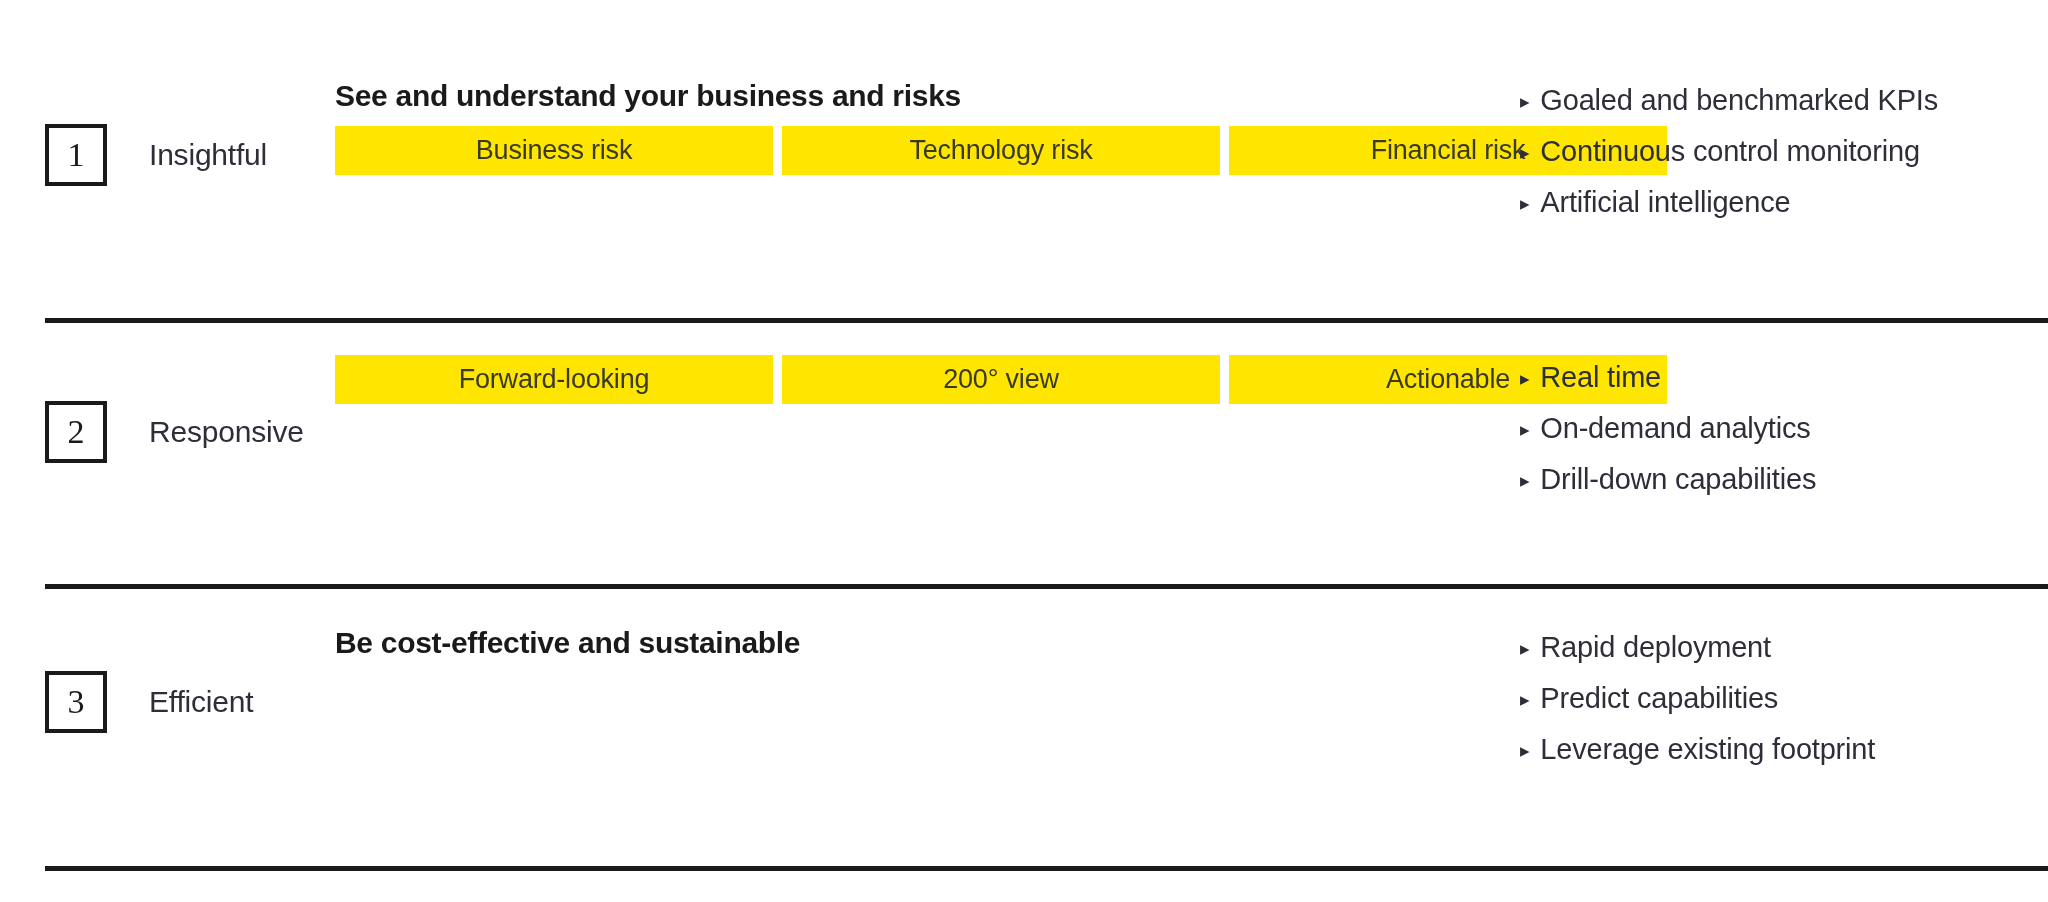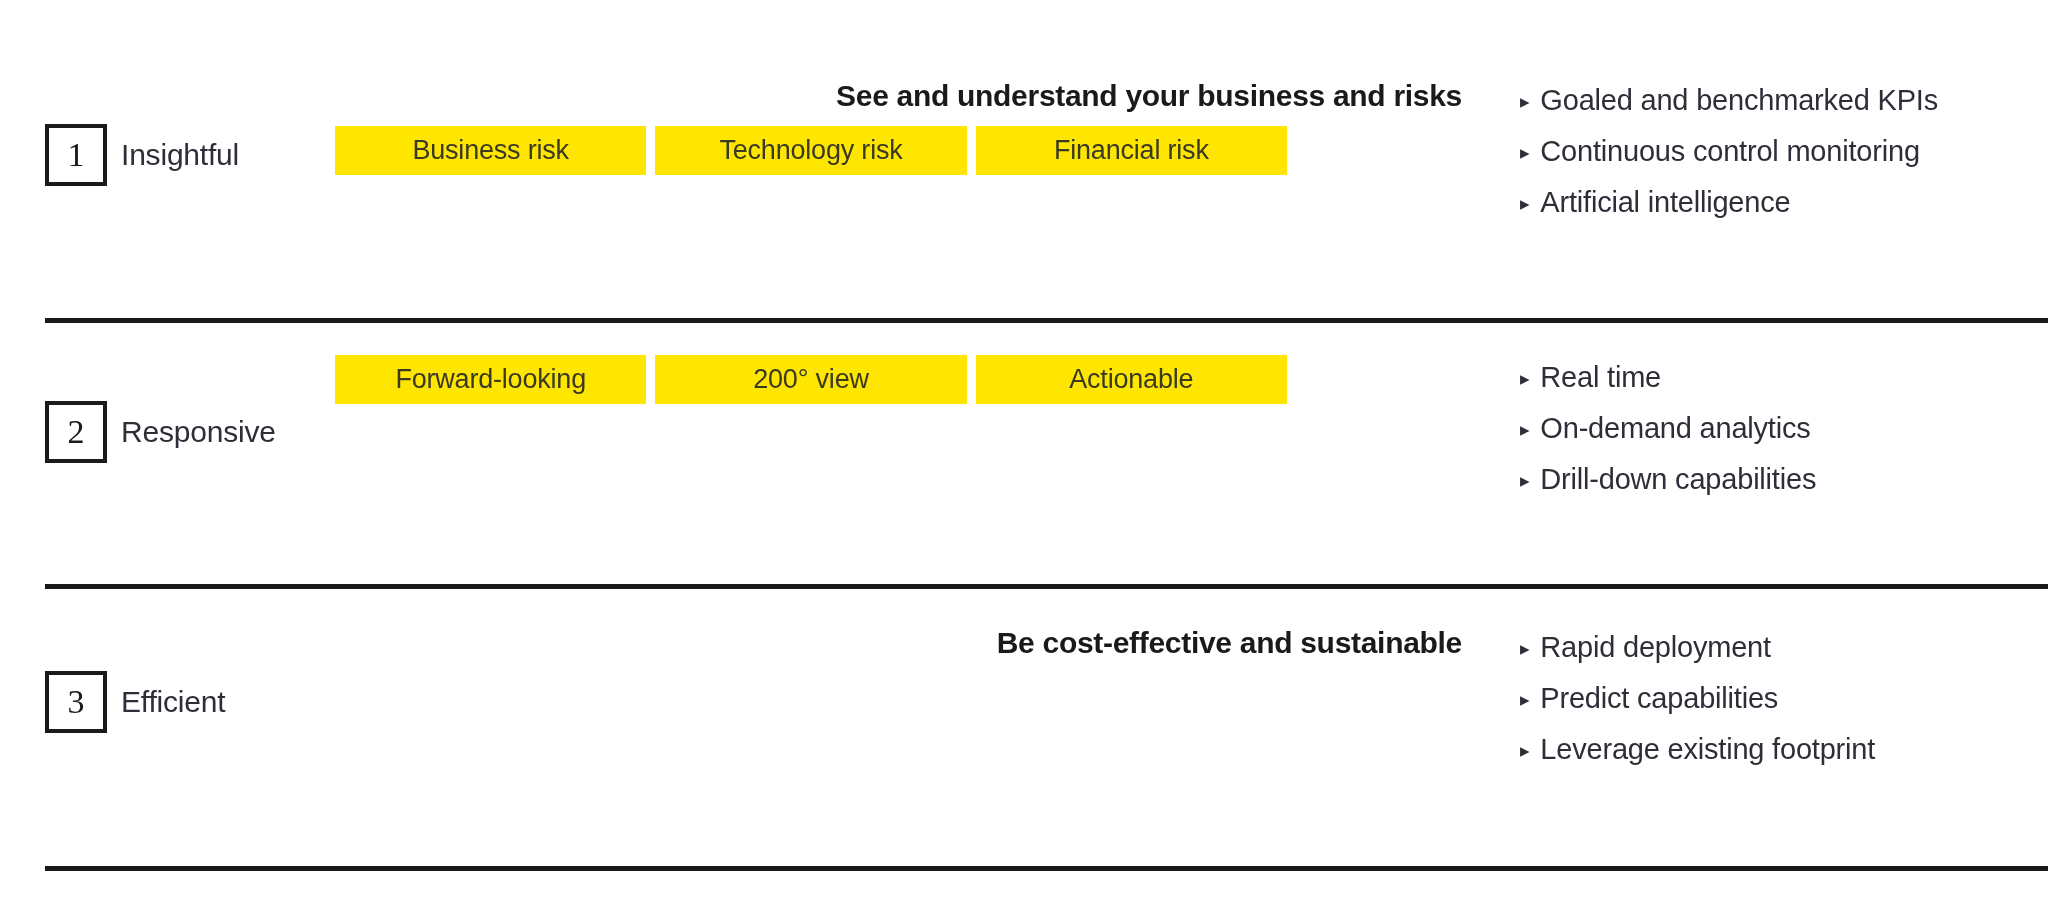--- a/index.html
+++ b/index.html
@@ -58,42 +58,43 @@
     font-size: 34px;
     line-height: 1;
     color: #1a1a1a;
     font-family: "Liberation Serif", serif;
     font-weight: 400;
   }
   .pillar-name {
     font-size: 30px;
     color: #2e2e38;
     letter-spacing: -0.2px;
+    margin-left: 28px;
   }
 
   
   .center-col {
     position: absolute;
     left: 335px;
     top: 0;
     width: 1127px;
   }
   .center-heading {
     font-size: 30px;
     font-weight: bold;
     color: #1a1a1a;
-    text-align: right;
+    text-align: left;
     letter-spacing: -0.3px;
     margin-bottom: 12px;
     line-height: 1.2;
   }
   .pill-strip {
     display: flex;
     gap: 9px;
-    width: 952px;
+    width: 1332px;
   }
   .pill {
     flex: 1 1 0;
     background: #ffe600;
     height: 49px;
     display: flex;
     align-items: center;
     justify-content: center;
     font-size: 27px;
     color: #3a3a20;

